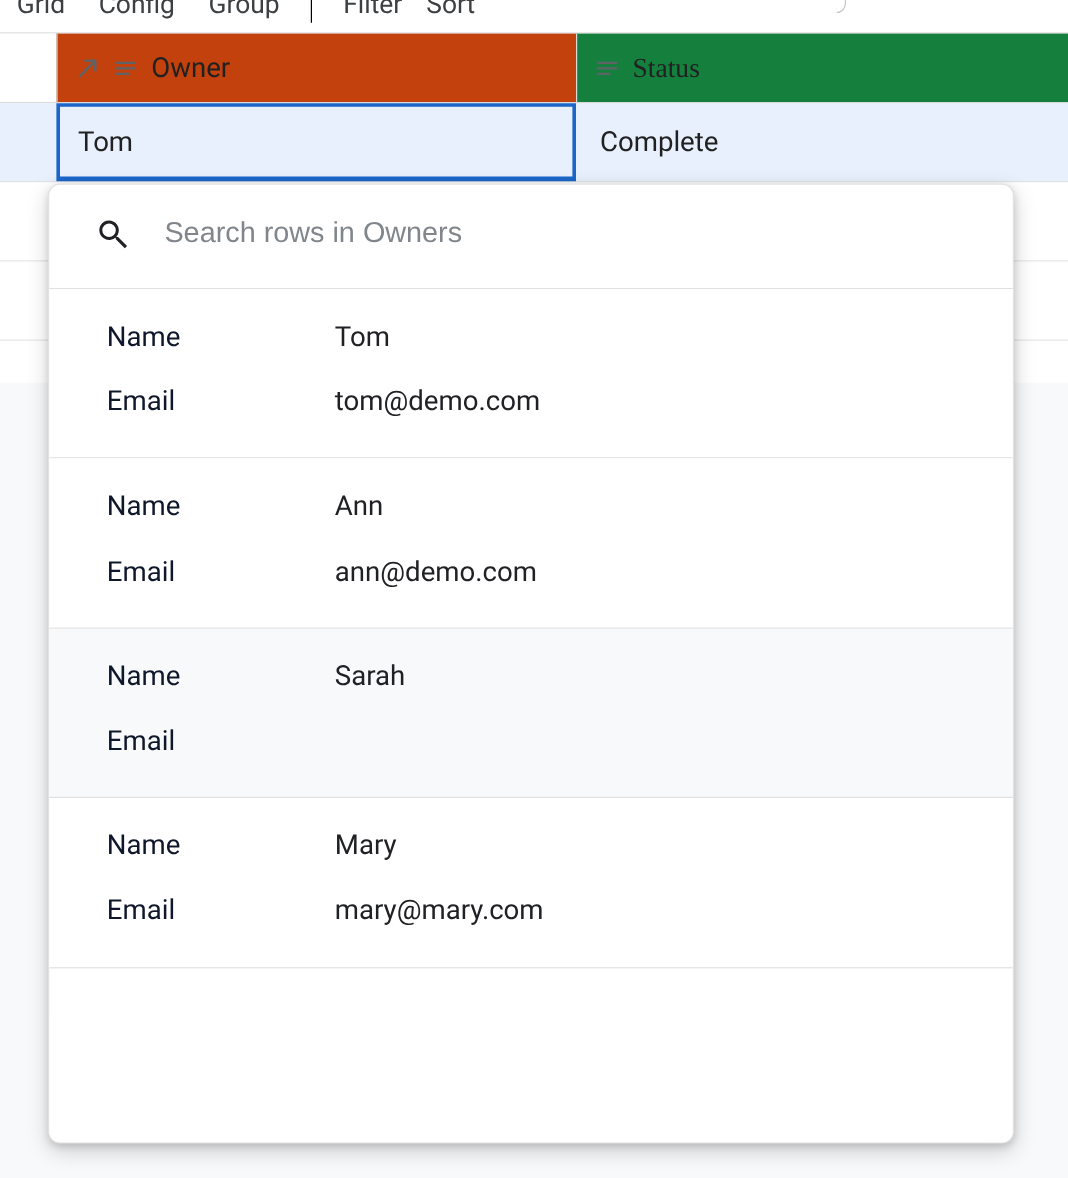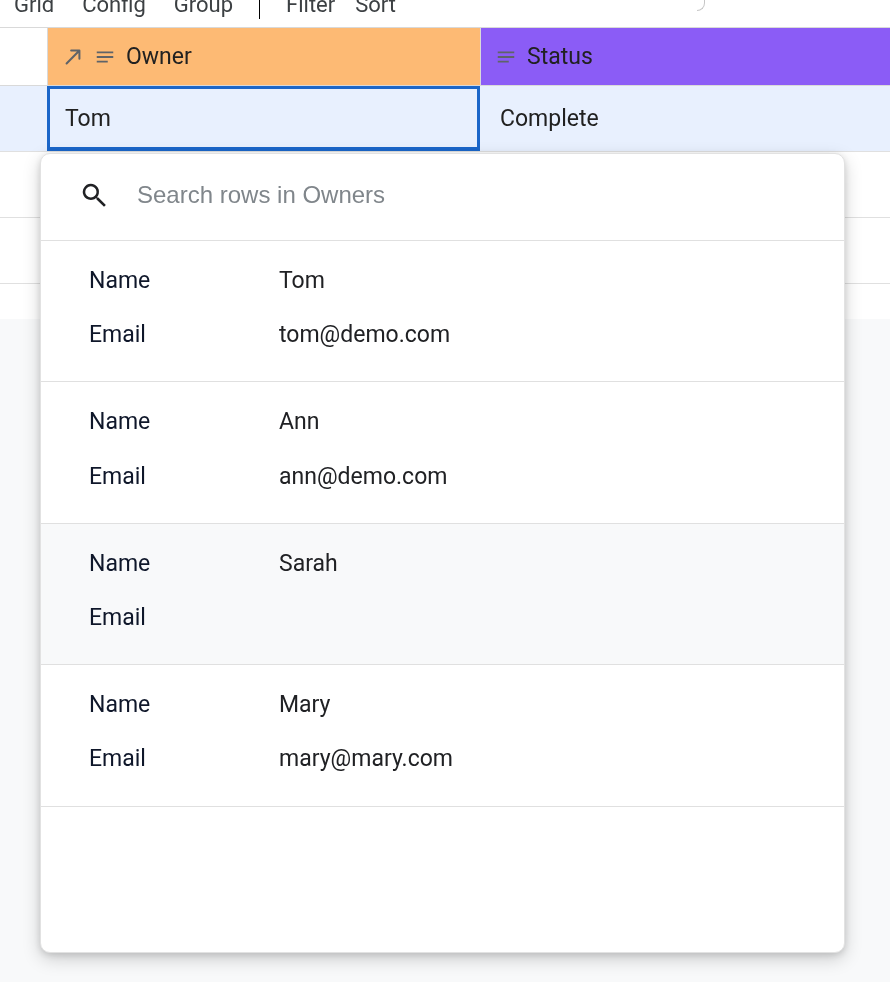--- a/index.html
+++ b/index.html
@@ -72,27 +72,28 @@
       gap: 10px;
       padding: 0 14px;
       font-size: 23px;
       color: #212121;
       border-left: 1.5px solid #d9d9d9;
       border-bottom: 1.5px solid #d9d9d9;
       border-right: 1.5px solid #d9d9d9;
     }
     .col-header.owner {
       width: 433px;
-      background: #fdba74;
+      background: #c2410c;
       border-right: none;
     }
     .col-header.status {
       flex: 1;
-      background: #8b5cf6;
+      background: #15803d;
       border-right: none;
+      font-family: Liberation Serif, serif;
     }
     .col-header svg { width: 22px; height: 22px; fill: #5f6368; }
 
     
     .body-rows { position: absolute; top: 58px; left: 0; right: 0; }
     .data-row {
       height: 66px;
       border-bottom: 1.5px solid #e0e0e0;
       display: flex;
       background: #ffffff;

